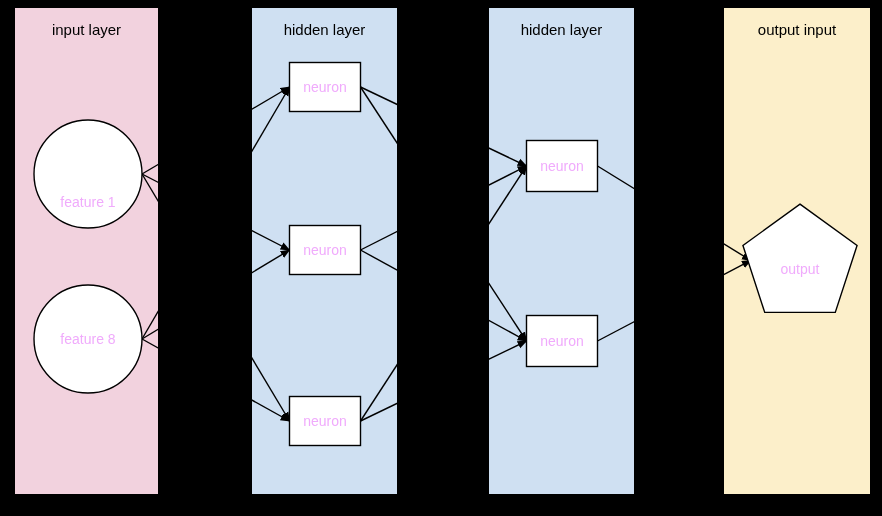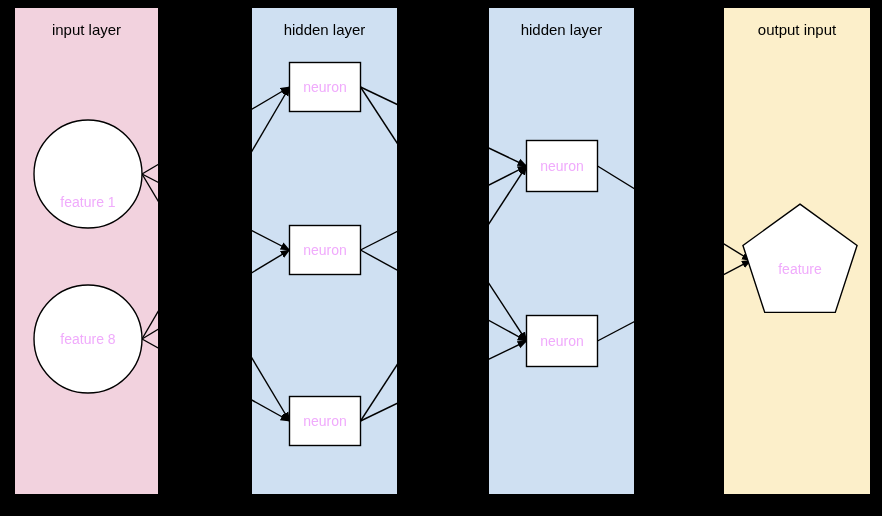--- a/index.html
+++ b/index.html
@@ -89,15 +89,15 @@
       <polygon points="800.00,204.16 857.06,245.51 835.27,312.41 764.73,312.41 742.94,245.51" fill="#ffffff" stroke="#000000" stroke-width="1.4"></polygon>
     </svg>
   <div id="labels">
       <div class="node-label" style="left: 88px; top: 174px; margin-top: 28px;">feature 1</div>
       <div class="node-label" style="left: 88px; top: 339px;">feature 8</div>
       <div class="node-label" style="left: 325px; top: 87px;">neuron</div>
       <div class="node-label" style="left: 325px; top: 250px;">neuron</div>
       <div class="node-label" style="left: 325px; top: 421px;">neuron</div>
       <div class="node-label" style="left: 562px; top: 166px;">neuron</div>
       <div class="node-label" style="left: 562px; top: 341px;">neuron</div>
-      <div class="node-label" style="left: 800px; top: 269px;">feature</div>
+      <div class="node-label" style="left: 800px; top: 269px;">output</div>
     </div>
 </div>
 
 </body></html>

